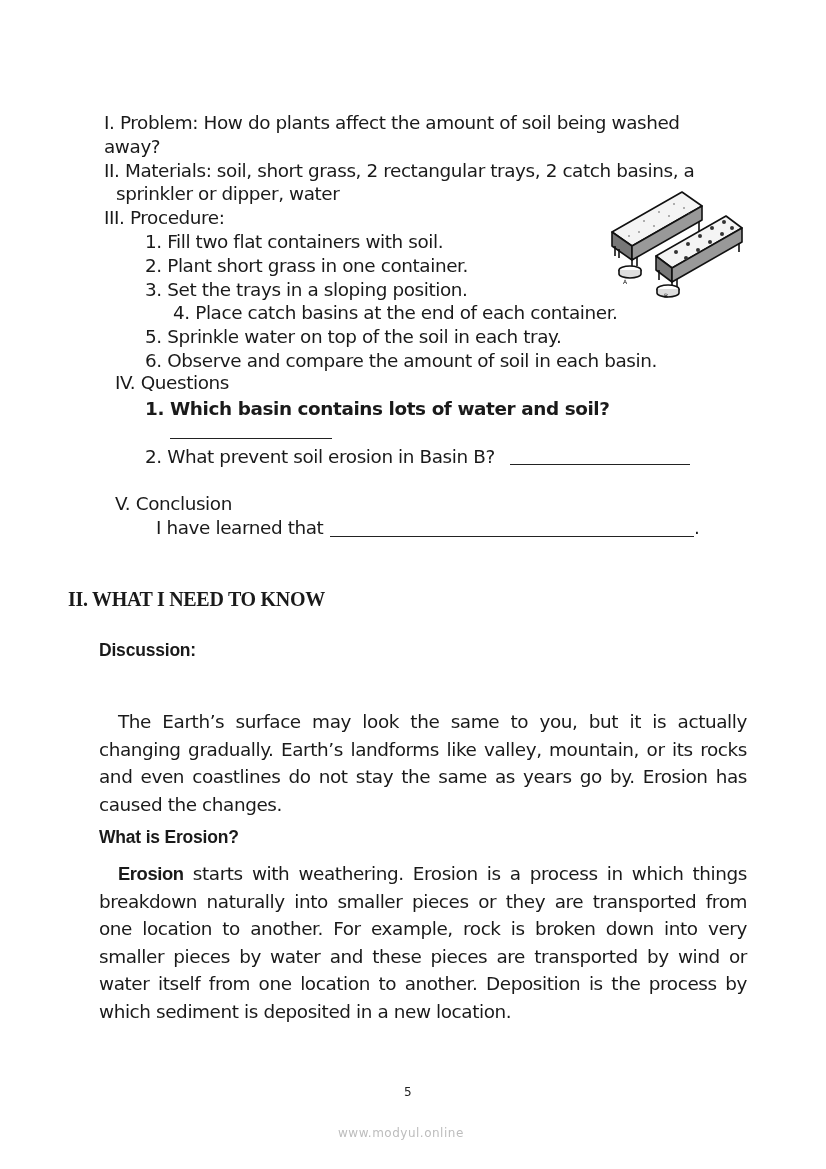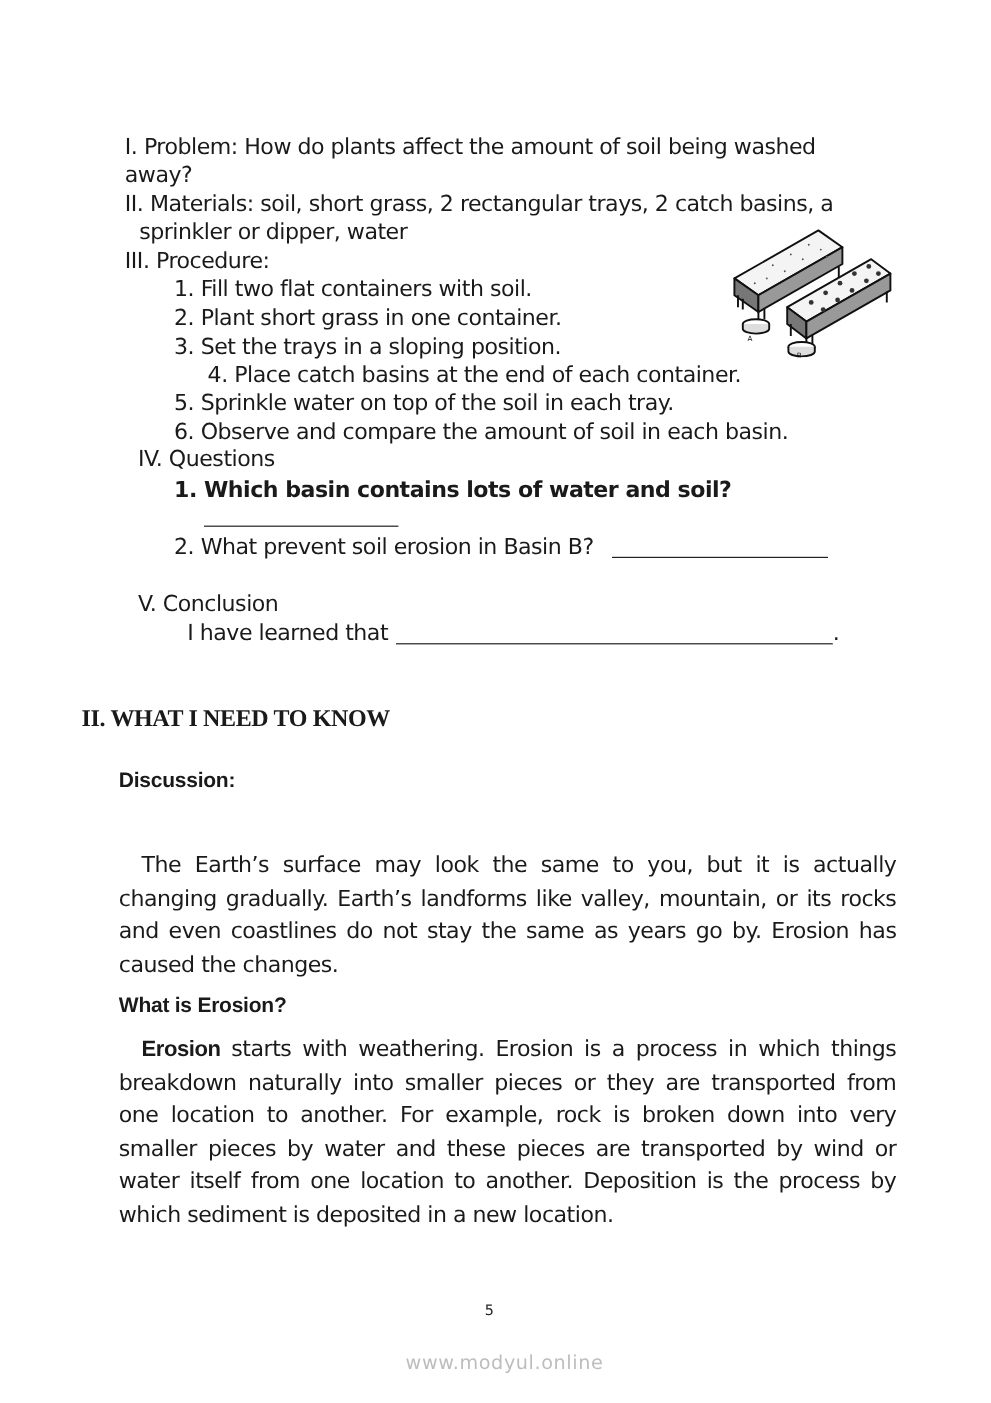--- a/index.html
+++ b/index.html
@@ -6,21 +6,21 @@
   body { width:826px; height:1169px; position:relative; overflow:hidden;
          font-family:"DejaVu Sans", sans-serif; color:#1a1a1a; }
   .abs { position:absolute; white-space:nowrap; }
   .t { font-size:18.4px; letter-spacing:-0.4px; line-height:24px; }
   .just { position:absolute; left:99px; width:648px; font-size:18.4px; letter-spacing:-0.4px;
           line-height:27.5px; text-align:justify; white-space:normal; }
   .h2 { font-family:"Liberation Sans", sans-serif; font-weight:bold; font-size:20px; letter-spacing:-0.3px; }
   .h3 { font-family:"Liberation Sans", sans-serif; font-weight:bold; font-size:17.5px; letter-spacing:-0.2px; }
   b { font-family:Liberation Sans, sans-serif; font-weight:bold; }
   .pageno { font-family:"DejaVu Sans", sans-serif; font-size:12px; color:#222; }
-  .wm { font-family:"DejaVu Sans", sans-serif; font-size:16px; color:#bdbdbd; letter-spacing:0.5px; }
+  .wm { font-family:"DejaVu Sans", sans-serif; font-size:12px; color:#bdbdbd; letter-spacing:0.5px; }
 </style>
 </head>
 <body>
 
 <div class="abs t" style="left:104px; top:111px;">I. Problem: How do plants affect the amount of soil being washed</div>
 <div class="abs t" style="left:104px; top:135px;">away?</div>
 
 <div class="abs t" style="left:104px; top:159px;">II. Materials: soil, short grass, 2 rectangular trays, 2 catch basins, a</div>
 <div class="abs t" style="left:116px; top:182px;">sprinkler or dipper, water</div>
 

